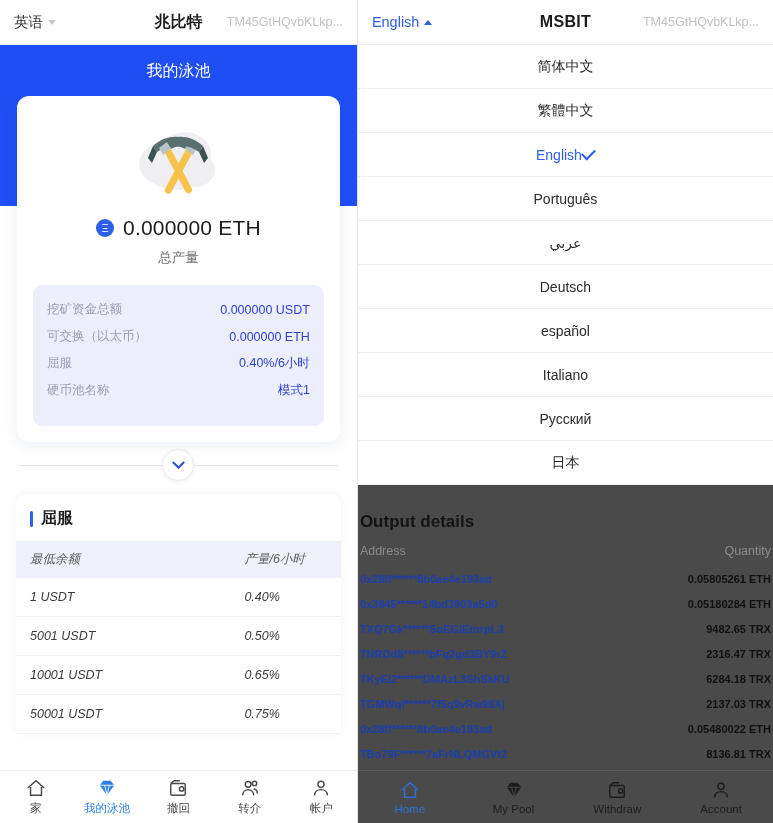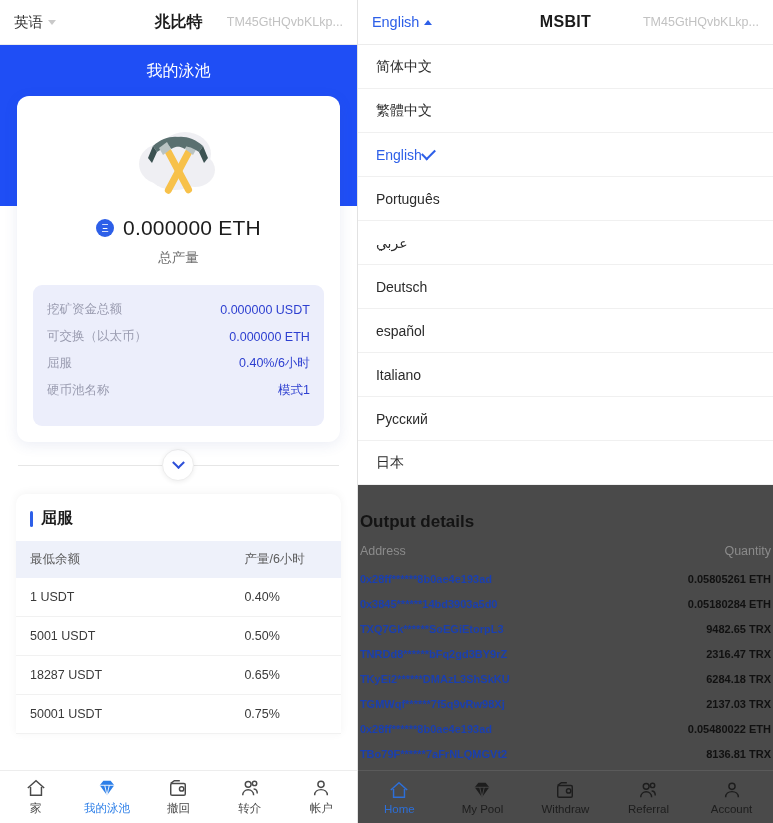--- a/index.html
+++ b/index.html
@@ -106,35 +106,35 @@
   }
   .yield-title {
     display: flex; align-items: center; gap: 8px;
     font-size: 16px; font-weight: bold; color: #1e1e1e;
     padding: 14px 0 12px 14px;
   }
   .yield-title .bar {
     width: 3px; height: 16px; background: #2d5fe8; border-radius: 2px;
     display: inline-block;
   }
-  .ytable { width: 100%; border-collapse: collapse; }
+  .ytable { width: 100%; border-collapse: collapse; font-style: italic; }
   .ytable th {
     background: #eef1fa; font-size: 12.5px; font-weight: normal; color: #5b5b5b;
     padding: 10px 14px; text-align: left;
   }
   .ytable td {
     font-size: 12.5px; color: #3a3a3a; padding: 12px 14px;
     border-bottom: 1px solid #f1f1f1;
   }
   .ytable col.c1 { width: 66%; }
 
   
   .langlist { background: #fff; position: relative; z-index: 4; }
   .langitem {
-    display: flex; align-items: center; justify-content: flex-start;
+    display: flex; align-items: center; justify-content: center;
     padding: 0 18px; height: 44px;
     font-size: 14px; color: #2b2b2b;
     border-bottom: 1px solid #f0f0f0;
   }
   .langitem.sel { color: #2d5fe8; }
   .check {
     width: 13px; height: 8px; border-left: 2.2px solid #2d5fe8; border-bottom: 2.2px solid #2d5fe8;
     transform: rotate(-45deg); margin-top: -4px;
   }
 
@@ -271,21 +271,21 @@
         <tbody>
           <tr>
             <td>1 USDT</td>
             <td>0.40%</td>
           </tr>
           <tr>
             <td>5001 USDT</td>
             <td>0.50%</td>
           </tr>
           <tr>
-            <td>18287 USDT</td>
+            <td>10001 USDT</td>
             <td>0.65%</td>
           </tr>
           <tr>
             <td>50001 USDT</td>
             <td>0.75%</td>
           </tr>
         </tbody>
       </table>
     </div>
 
@@ -442,29 +442,20 @@
       <div class="tab">
         <svg width="22" height="20" viewBox="0 0 24 22" fill="none" stroke="currentColor" stroke-width="1.6">
             <rect x="4" y="6" width="16" height="13" rx="1.5"></rect>
             <path d="M4 6 l4-3 h6"></path>
             <circle cx="16" cy="12" r="2.4"></circle>
           </svg>
         <span>Withdraw</span>
       </div>
       <div class="tab">
         <svg width="22" height="20" viewBox="0 0 24 22" fill="none" stroke="currentColor" stroke-width="1.6">
-            <circle cx="10" cy="7" r="3.2"></circle>
-            <path d="M4 19 c0-4 3-6 6-6 s6 2 6 6"></path>
-            <circle cx="17" cy="6" r="2.4"></circle>
-            <path d="M16 12 c3 0 4 2.5 4 5"></path>
-          </svg>
-        <span>Referral</span>
-      </div>
-      <div class="tab">
-        <svg width="22" height="20" viewBox="0 0 24 22" fill="none" stroke="currentColor" stroke-width="1.6">
             <circle cx="12" cy="7" r="3.4"></circle>
             <path d="M5 19 c0-4 3.2-6.2 7-6.2 s7 2.2 7 6.2"></path>
           </svg>
         <span>Account</span>
       </div>
     </div>
   </div>
 
 </div>
 

